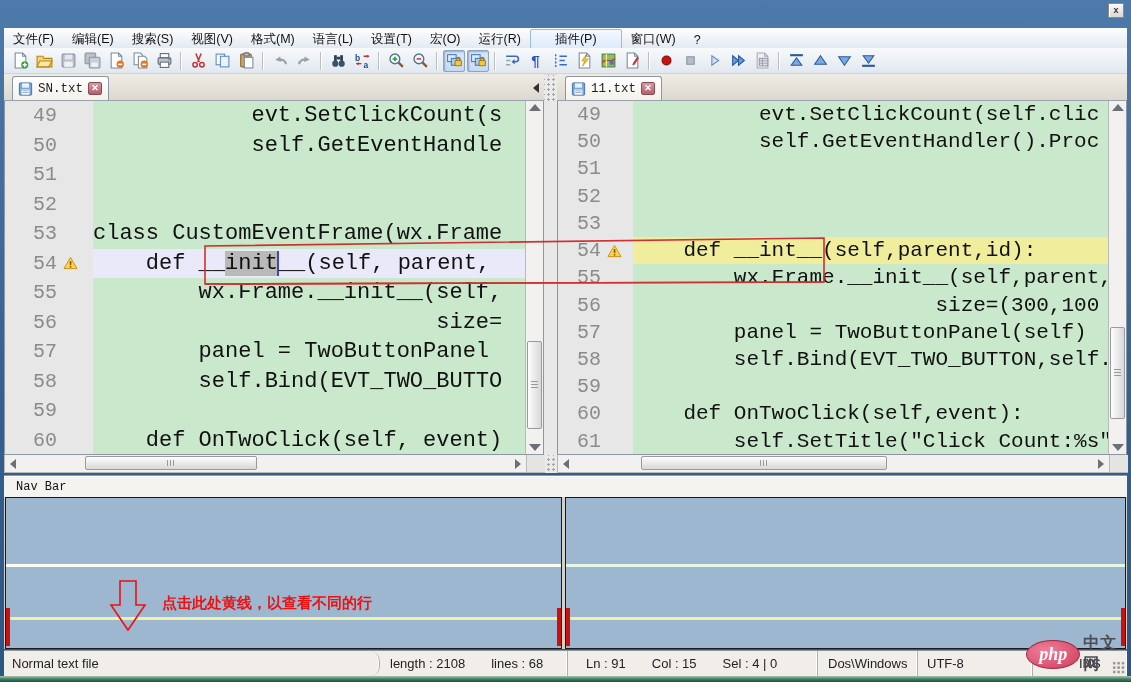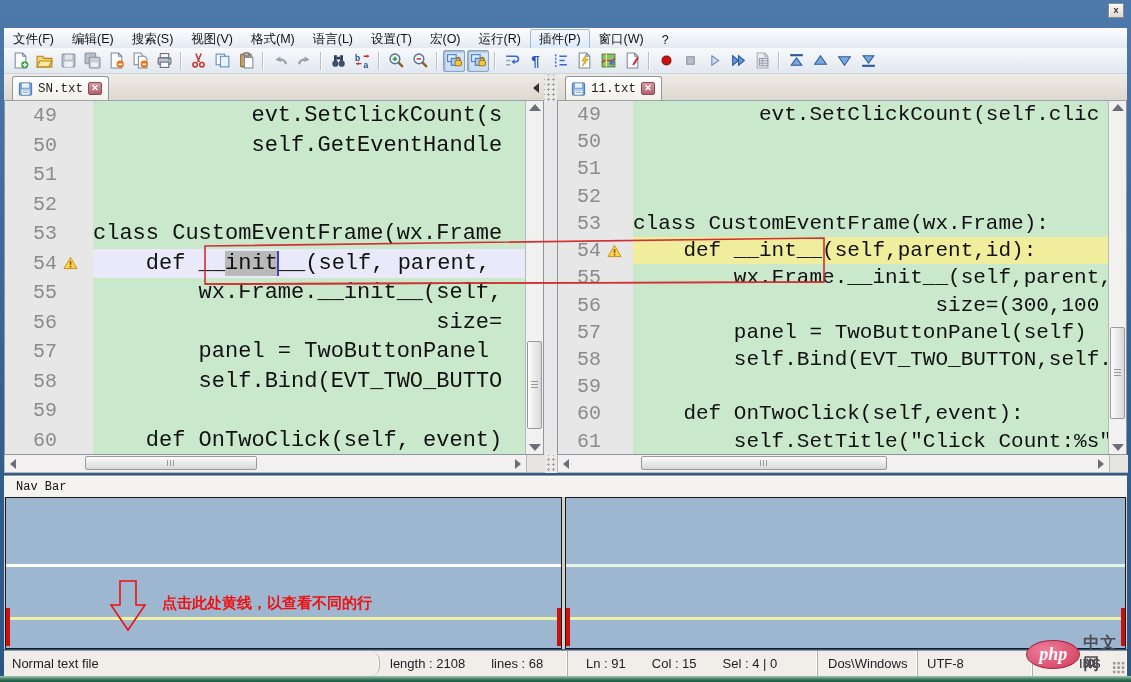--- a/index.html
+++ b/index.html
@@ -17,21 +17,21 @@
   .wbtn.min { width:30px; border-radius:0 0 0 4px; background:linear-gradient(180deg,#87a6c6,#4c729d 50%,#3a6090); }
   .wbtn.max { width:29px; background:linear-gradient(180deg,#87a6c6,#4c729d 50%,#3a6090); }
   .wbtn.close { width:46px; border-radius:0 0 4px 0; background:linear-gradient(180deg,#e8a092,#cf5a42 45%,#b03420); }
   .wbtn .bar { width:12px; height:3px; background:#fff; border-radius:1px; }
   .wbtn .box { width:10px; height:8px; border:2px solid #fff; }
   
   #menubar { position:absolute; left:4px; top:28px; width:1123px; height:24px;
     background:linear-gradient(180deg,#fdfdfe,#e9eef5 70%,#dfe6ef); border-bottom:1px solid #c6ccd4;
     display:flex; align-items:center; font-size:12.5px; color:#111; }
   .menuitem { padding:2px 9px; white-space:nowrap; cursor:default; }
-  .menuitem.hover { border:1px solid #9ebbdd; border-radius:2px; background:linear-gradient(180deg,#f4f9ff,#dceafc); padding:1px 8px; }
+  .menuitem.hover { border:1px solid #9ebbdd; border-radius:2px; background:linear-gradient(180deg,#f4f9ff,#dceafc); padding:1px 24px; }
   #menu-close { position:absolute; right:8px; top:2px; font-size:12px; font-weight:bold; color:#222; padding:0 4px; }
   
   #toolbar { position:absolute; left:4px; top:48px; width:1123px; height:26px;
     background:linear-gradient(180deg,#f7f9fb,#e2e8f0); border-bottom:1px solid #cdd3db;
     display:flex; align-items:center; padding-left:4px; }
   .tbicon { width:22px; height:22px; display:flex; align-items:center; justify-content:center; margin:0 1px; }
   .tbicon.pressed { border:1px solid #8aa4c4; background:linear-gradient(180deg,#dce9f7,#c6dcf2); box-shadow:inset 1px 1px 2px rgba(60,90,130,.45); border-radius:2px; }
   .tbsep { width:2px; height:18px; margin:0 4px; border-left:1px solid #b9bec7; border-right:1px solid #fff; }
   
   #tabrow { position:absolute; left:4px; top:74px; width:1123px; height:27px; background:#e2ded6; }
@@ -527,41 +527,41 @@
               <div class="lnum">49</div>
               <div class="lmark"></div>
             </div>
             <div class="code">          evt.SetClickCount(self.clic</div>
           </div>
           <div class="row">
             <div class="gut">
               <div class="lnum">50</div>
               <div class="lmark"></div>
             </div>
+            <div class="code">          self.GetEventHandler().Proc</div>
           </div>
           <div class="row">
             <div class="gut">
               <div class="lnum">51</div>
               <div class="lmark"></div>
             </div>
             <div class="code"></div>
           </div>
           <div class="row">
             <div class="gut">
               <div class="lnum">52</div>
               <div class="lmark"></div>
             </div>
             <div class="code"></div>
           </div>
           <div class="row">
             <div class="gut">
               <div class="lnum">53</div>
               <div class="lmark"></div>
             </div>
-            <div class="code">class CustomEventFrame(wx.Frame):</div>
           </div>
           <div class="row hl-changed">
             <div class="gut">
               <div class="lnum">54</div>
               <div class="lmark">
                 <svg width="15" height="14" viewBox="0 0 16 15">
                   <path d="M8 1.5L15 13.5H1Z" fill="#ffd24a" stroke="#c89010"></path>
                   <rect x="7.2" y="5.5" width="1.7" height="4" fill="#7a5a00"></rect>
                   <rect x="7.2" y="10.6" width="1.7" height="1.7" fill="#7a5a00"></rect>
                 </svg>

